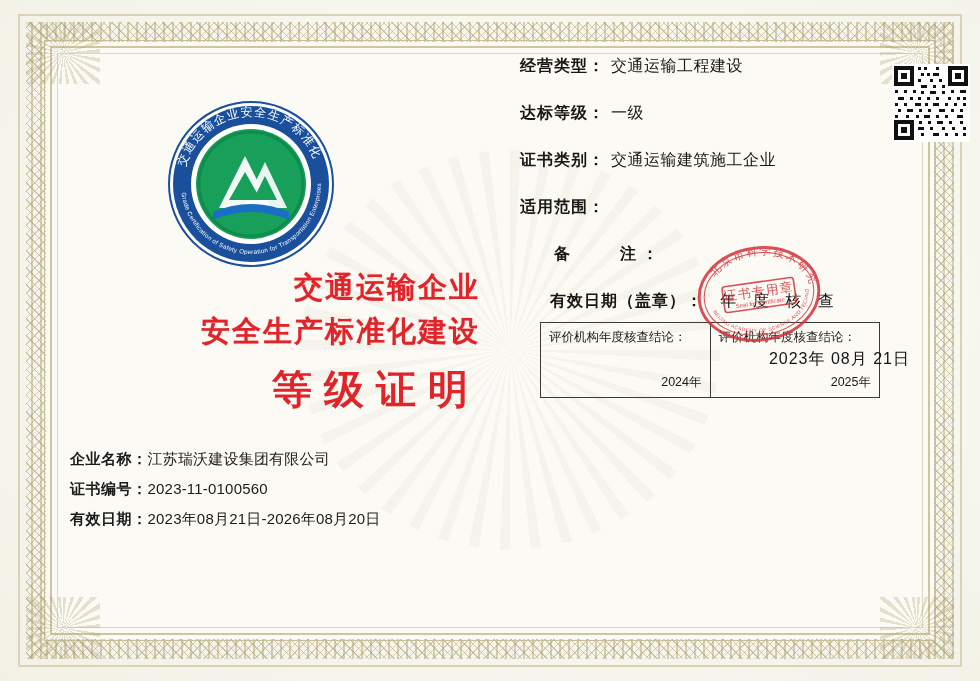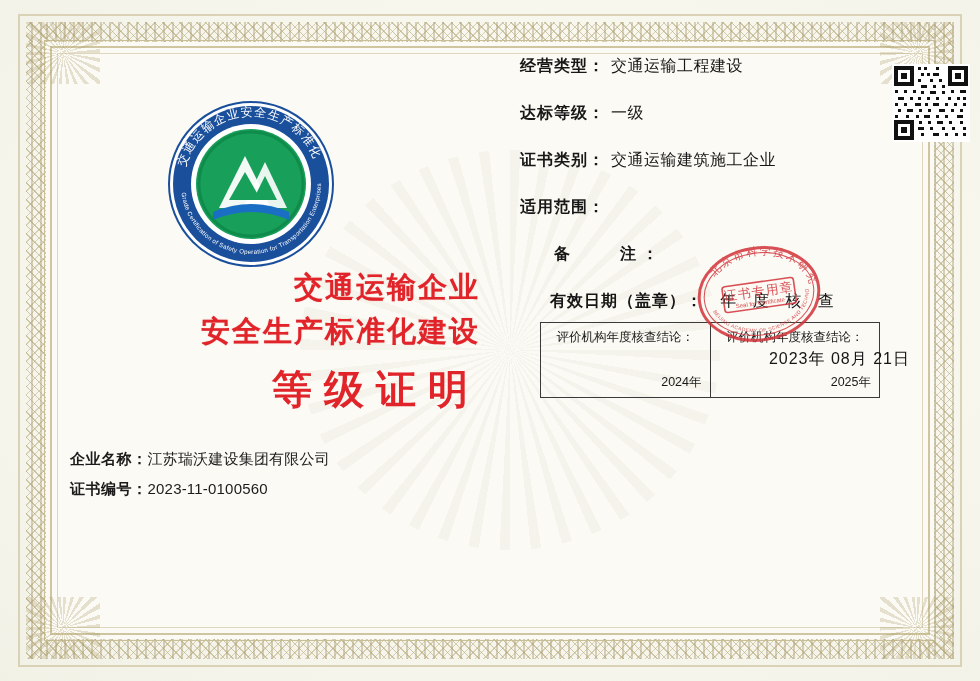--- a/index.html
+++ b/index.html
@@ -204,21 +204,20 @@
     table-layout: fixed;
   }
   .annual-table td {
     border: 1px solid #3a3a3a;
     height: 68px;
     vertical-align: top;
     padding: 6px 8px 0 8px;
     font-size: 12.5px;
     color: #1a1a1a;
     position: relative;
-    text-align: center;
   }
   .cell-head { display: block; }
   .cell-year {
     position: absolute;
     right: 8px; bottom: 6px;
     font-size: 12.5px;
   }
 
   .agency-row {
     position: absolute;
@@ -304,20 +303,23 @@
         <div class="title-line2">安全生产标准化建设</div>
         <div class="title-line3">等级证明</div>
       </div>
 
       <div class="info-block">
         <div class="info-row">
           <span class="info-label">企业名称：</span><span class="info-value">江苏瑞沃建设集团有限公司</span>
         </div>
         <div class="info-row">
           <span class="info-label">证书编号：</span><span class="info-value">2023-11-0100560</span>
+        </div>
+        <div class="info-row">
+          <span class="info-label">有效日期：</span><span class="info-value">2023年08月21日-2026年08月20日</span>
         </div>
       </div>
     </div>
 
     <div class="right-col">
 
       <div class="qr">
         <svg width="78" height="78" viewBox="0 0 78 78">
           <rect width="78" height="78" fill="#ffffff"></rect>
           <g fill="#111111">

